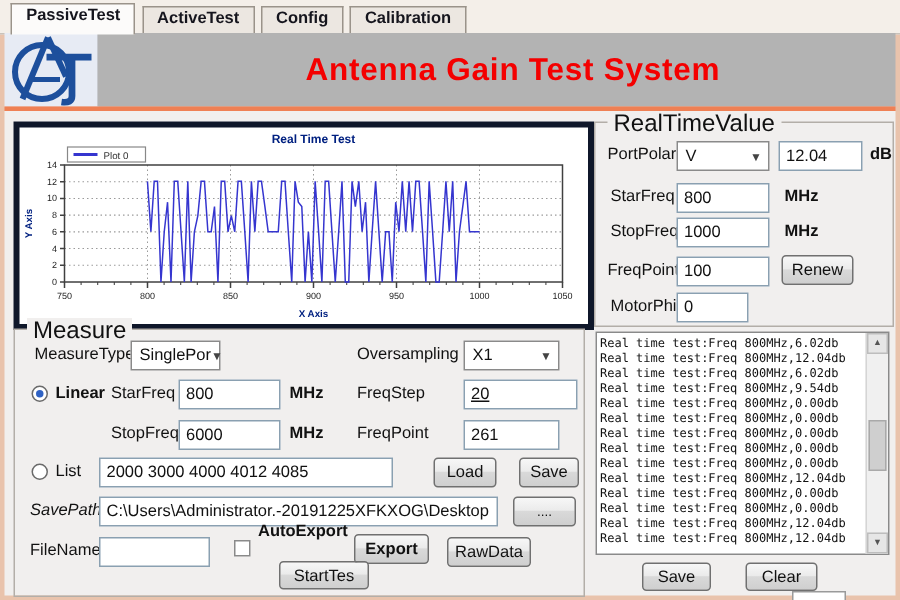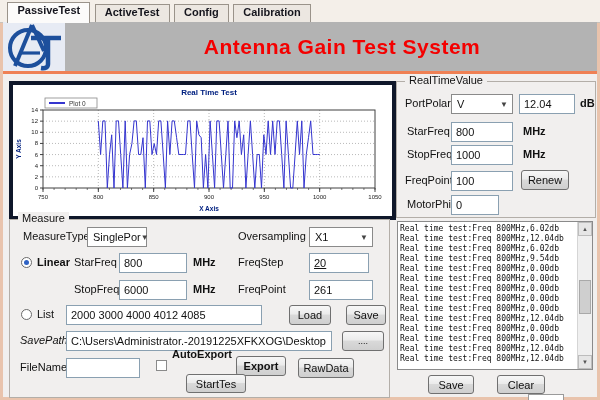--- a/index.html
+++ b/index.html
@@ -22,21 +22,21 @@
   .logo-box{left:3px;top:22px;width:62px;height:49px;background:#e7ebf4;border-right:1px solid #cfd4de;}
   .banner{left:65px;top:22px;width:532px;height:49px;background:#b3b3b3;display:flex;align-items:center;justify-content:center;}
   .banner-title{color:#f40000;font-size:21px;font-weight:bold;letter-spacing:0.5px;padding-left:22px;}
   .orange-bar{left:3px;top:71px;width:594px;height:3px;background:#ef8054;}
   
   .content{left:3px;top:74px;width:594px;height:323px;background:#f1efee;}
   
   .chart-panel{left:9px;top:81px;width:379px;height:131px;background:#ffffff;border:4px solid #0f172a;}
   
   .groupbox{border:1px solid #b3aea8;}
-  .gb-label{position:absolute;top:-8px;left:8px;background:#f1efee;padding:0 4px;font-size:11px;color:#111;}
+  .gb-label{position:absolute;top:-8px;left:8px;background:#f1efee;padding:0 4px;font-size:16px;color:#111;}
   .lbl{font-size:11px;color:#111;white-space:nowrap;}
   .lbl.b{font-weight:bold;}
   
   .win-input{
     position:absolute;box-sizing:border-box;height:20px;background:#fff;
     border:1px solid #8aa0b1;font-family:"Liberation Sans",sans-serif;
     font-size:11px;color:#111;padding:2px 4px;outline:none;
   }
   .win-btn{
     position:absolute;box-sizing:border-box;height:20px;
@@ -254,21 +254,21 @@
     <span>X1</span>
     <span class="arrow">▼</span>
   </div>
 
   <span class="radio checked" style="left:11px;top:37px;"></span>
   <span class="abs lbl b" style="left:27px;top:36px;">Linear</span>
   <span class="abs lbl" style="left:64px;top:36px;">StarFreq</span>
   <input class="win-input" style="left: 109px; top: 33px; width: 68px;" value="800">
   <span class="abs lbl b" style="left:183px;top:36px;">MHz</span>
   <span class="abs lbl" style="left:228px;top:36px;">FreqStep</span>
-  <input class="win-input" style="left: 299px; top: 33px; width: 60px; text-decoration: underline;" value="20">
+  <input class="win-input" style="left: 299px; top: 33px; width: 76px; text-decoration: underline;" value="20">
 
   <span class="abs lbl" style="left:64px;top:63px;">StopFreq</span>
   <input class="win-input" style="left: 109px; top: 60px; width: 68px;" value="6000">
   <span class="abs lbl b" style="left:183px;top:63px;">MHz</span>
   <span class="abs lbl" style="left:228px;top:63px;">FreqPoint</span>
   <input class="win-input" style="left: 299px; top: 60px; width: 64px;" value="261">
 
   <span class="radio" style="left:11px;top:89px;"></span>
   <span class="abs lbl" style="left:27px;top:88px;">List</span>
   <input class="win-input" style="left: 56px; top: 85px; width: 196px;" value="2000 3000 4000 4012 4085">

